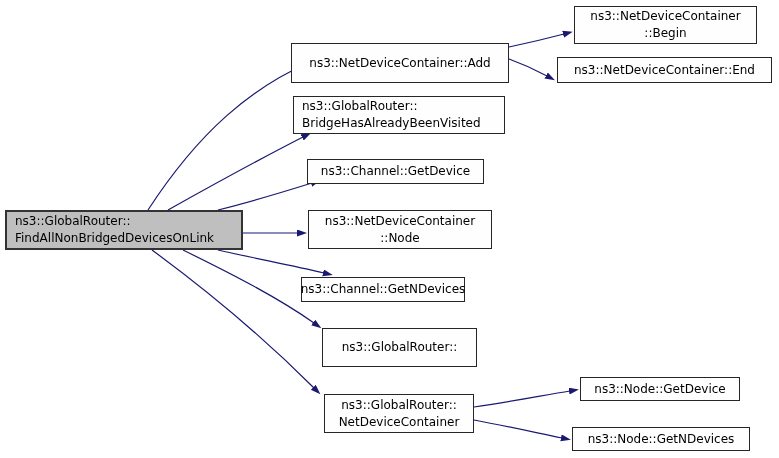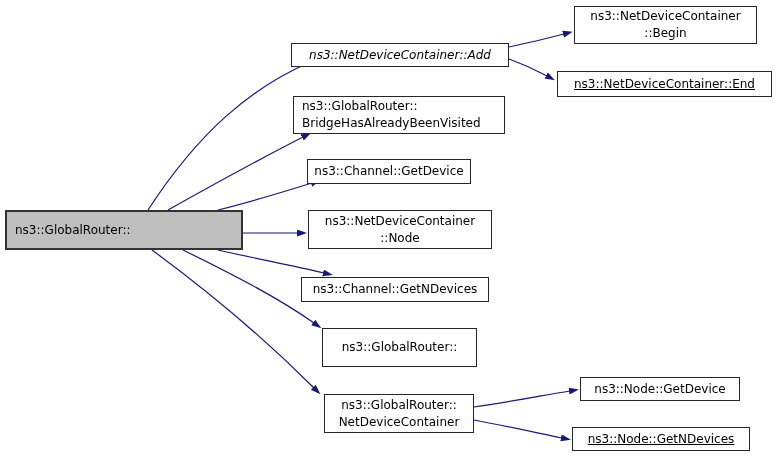--- a/index.html
+++ b/index.html
@@ -45,63 +45,64 @@
     <path d="M183,250 C238,277 280,299 314,323" marker-end="url(#arrow)"></path>
     <path d="M152,250 C220,300 272,346 314,388" marker-end="url(#arrow)"></path>
     <path d="M509,47 C528,43 545,39 564,34" marker-end="url(#arrow)"></path>
     <path d="M509,59 C523,64 534,69 547,76" marker-end="url(#arrow)"></path>
     <path d="M474,407 C508,402 540,396 570,391" marker-end="url(#arrow)"></path>
     <path d="M474,420 C506,426 533,432 562,438" marker-end="url(#arrow)"></path>
   </svg>
 
   <div class="node root leftalign" style="left:5px;top:210px;width:238px;height:40px;">
     <span>ns3::GlobalRouter::</span>
+    <span>FindAllNonBridgedDevicesOnLink</span>
   </div>
 
-  <div class="node" style="left:291px;top:43px;width:218px;height:24px;font-style:italic;">
+  <div class="node" style="left:291px;top:43px;width:218px;height:40px;">
     <span>ns3::NetDeviceContainer::Add</span>
   </div>
 
   <div class="node leftalign" style="left:293px;top:96px;width:212px;height:38px;">
     <span>ns3::GlobalRouter::</span>
     <span>BridgeHasAlreadyBeenVisited</span>
   </div>
 
-  <div class="node" style="left:307px;top:159px;width:164px;height:25px;">
+  <div class="node" style="left:307px;top:159px;width:177px;height:25px;">
     <span>ns3::Channel::GetDevice</span>
   </div>
 
   <div class="node" style="left:308px;top:210px;width:184px;height:39px;">
     <span>ns3::NetDeviceContainer</span>
     <span>::Node</span>
   </div>
 
-  <div class="node" style="left:301px;top:277px;width:188px;height:25px;">
+  <div class="node" style="left:301px;top:277px;width:164px;height:25px;">
     <span>ns3::Channel::GetNDevices</span>
   </div>
 
   <div class="node" style="left:322px;top:328px;width:155px;height:39px;">
     <span>ns3::GlobalRouter::</span>
   </div>
 
   <div class="node" style="left:324px;top:394px;width:150px;height:39px;">
     <span>ns3::GlobalRouter::</span>
     <span>NetDeviceContainer</span>
   </div>
 
   <div class="node" style="left:574px;top:6px;width:183px;height:38px;">
     <span>ns3::NetDeviceContainer</span>
     <span>::Begin</span>
   </div>
 
-  <div class="node" style="left:557px;top:71px;width:215px;height:26px;text-decoration:underline;">
+  <div class="node" style="left:557px;top:57px;width:215px;height:26px;">
     <span>ns3::NetDeviceContainer::End</span>
   </div>
 
   <div class="node" style="left:580px;top:377px;width:160px;height:24px;text-align:center;">
     <span>ns3::Node::GetDevice</span>
   </div>
 
-  <div class="node" style="left:572px;top:427px;width:178px;height:24px;text-decoration:underline;">
+  <div class="node" style="left:572px;top:427px;width:178px;height:24px;">
     <span>ns3::Node::GetNDevices</span>
   </div>
 
 </div>
 
 </body></html>

